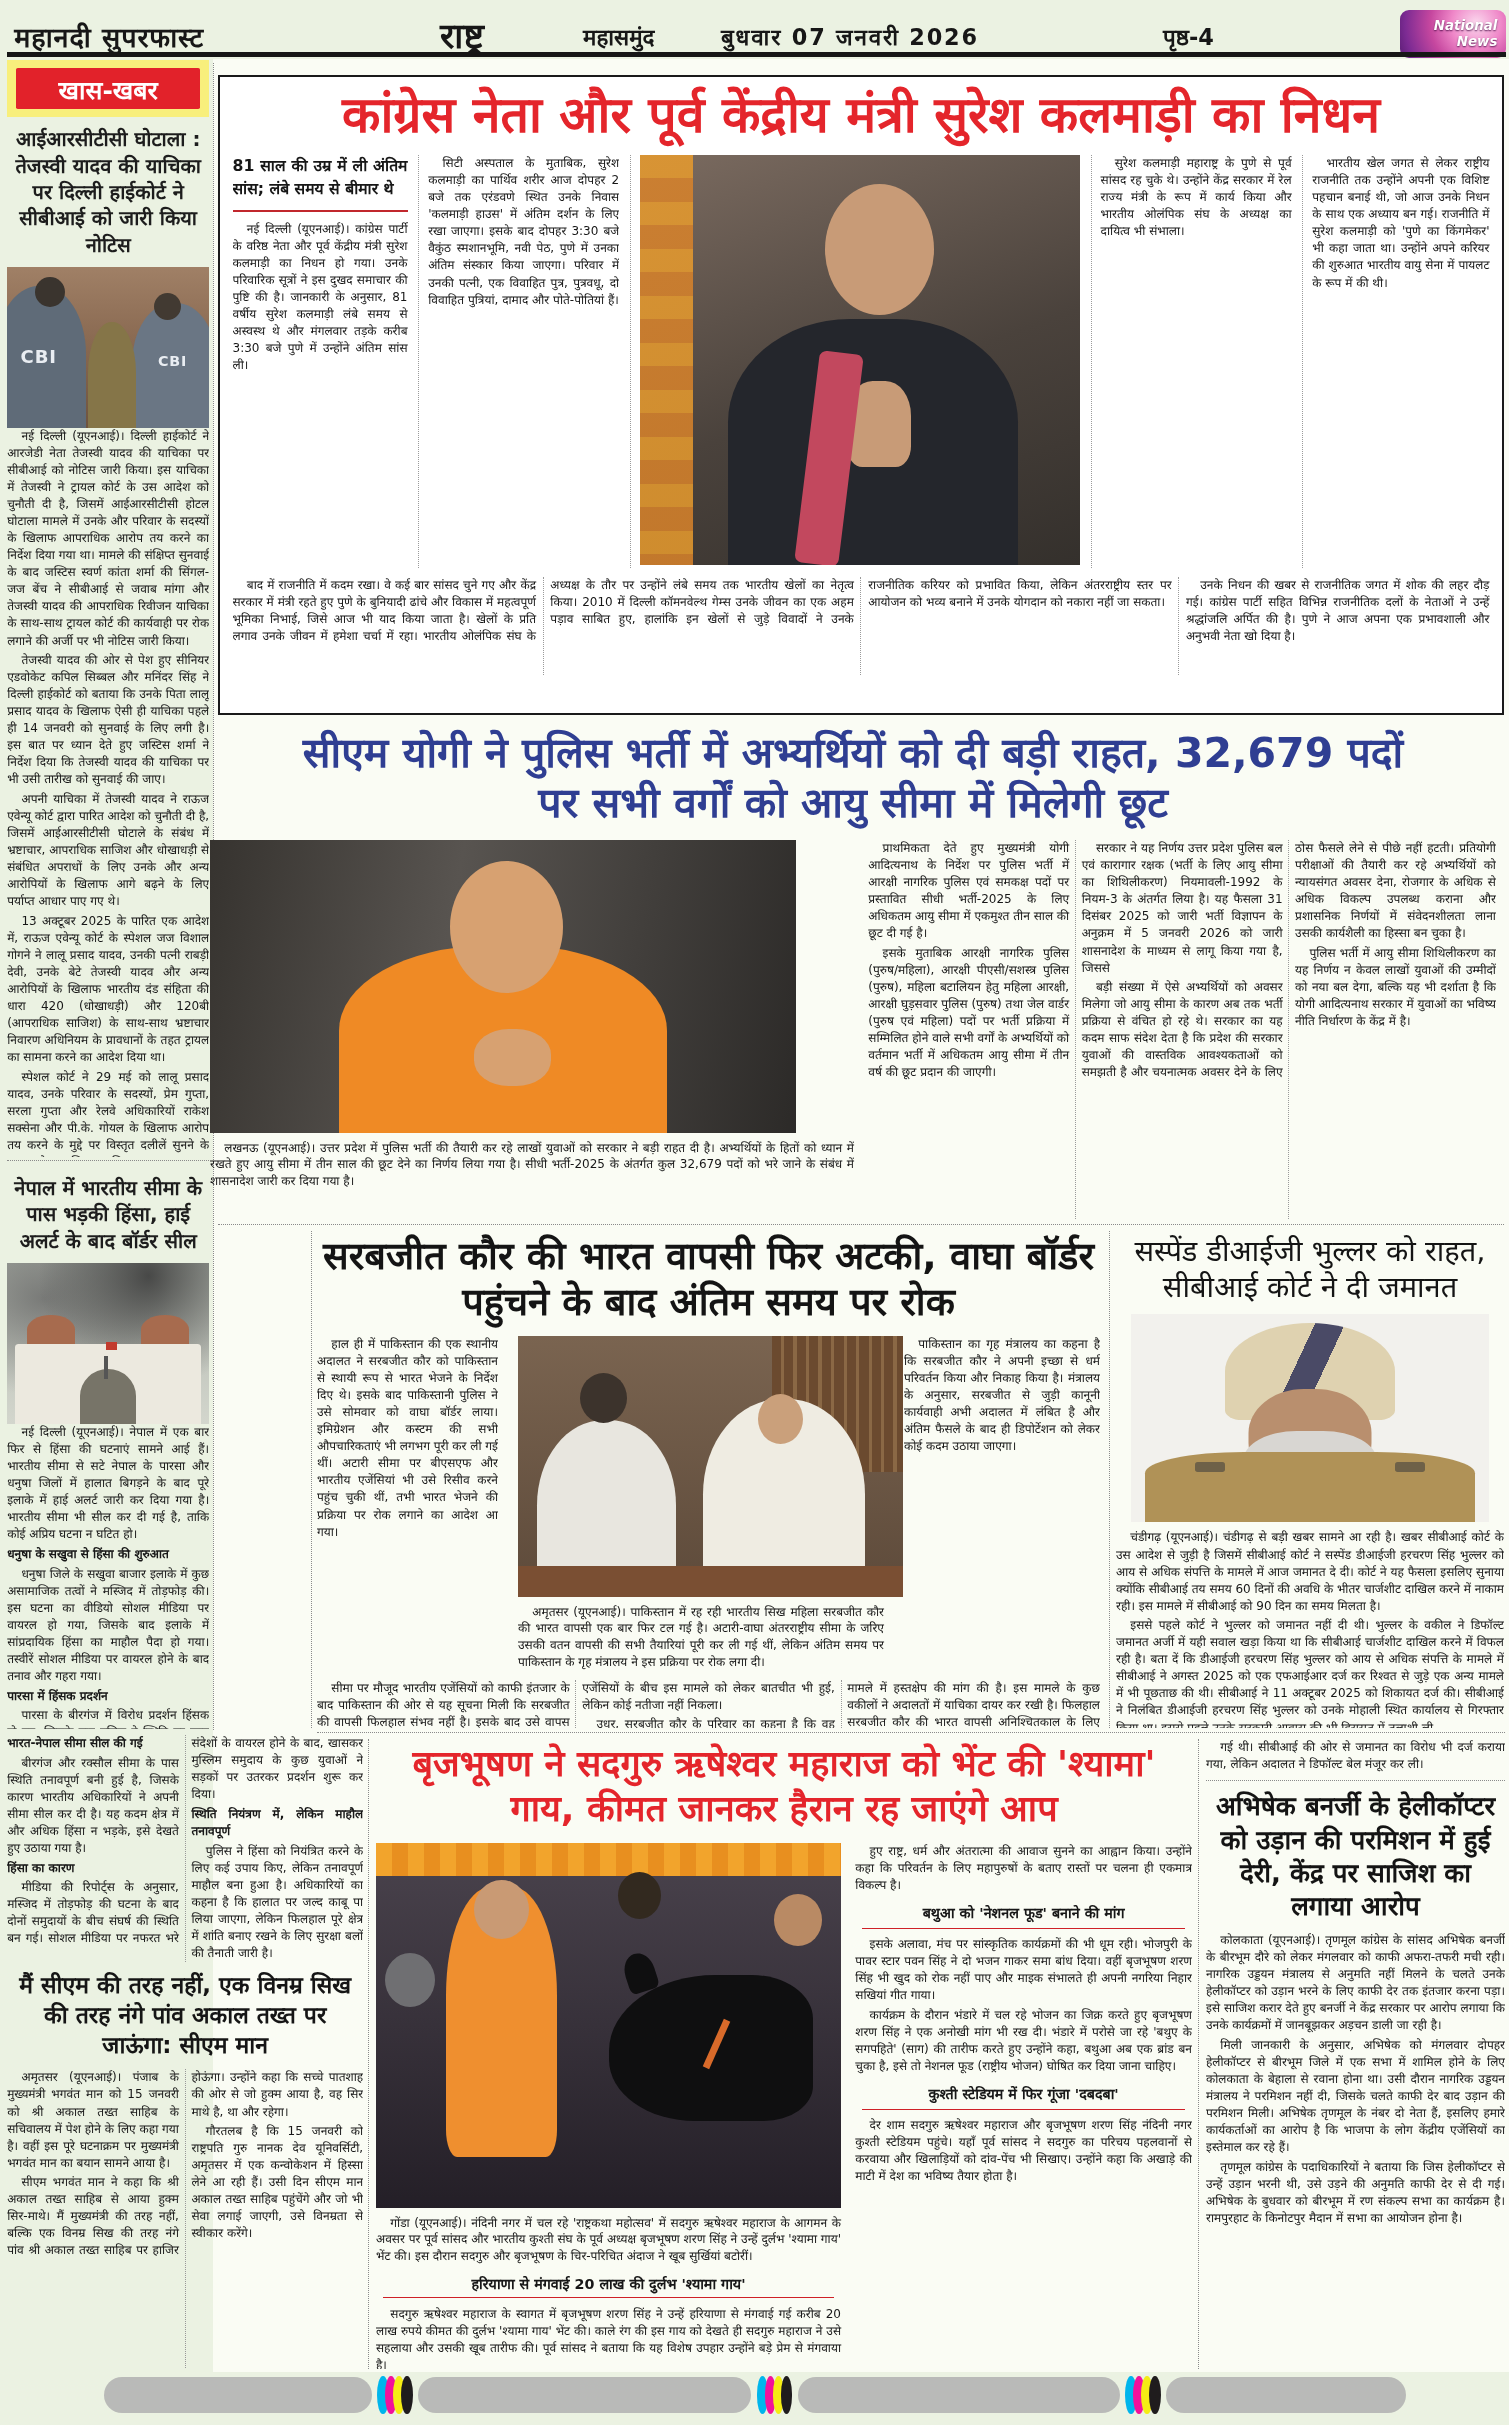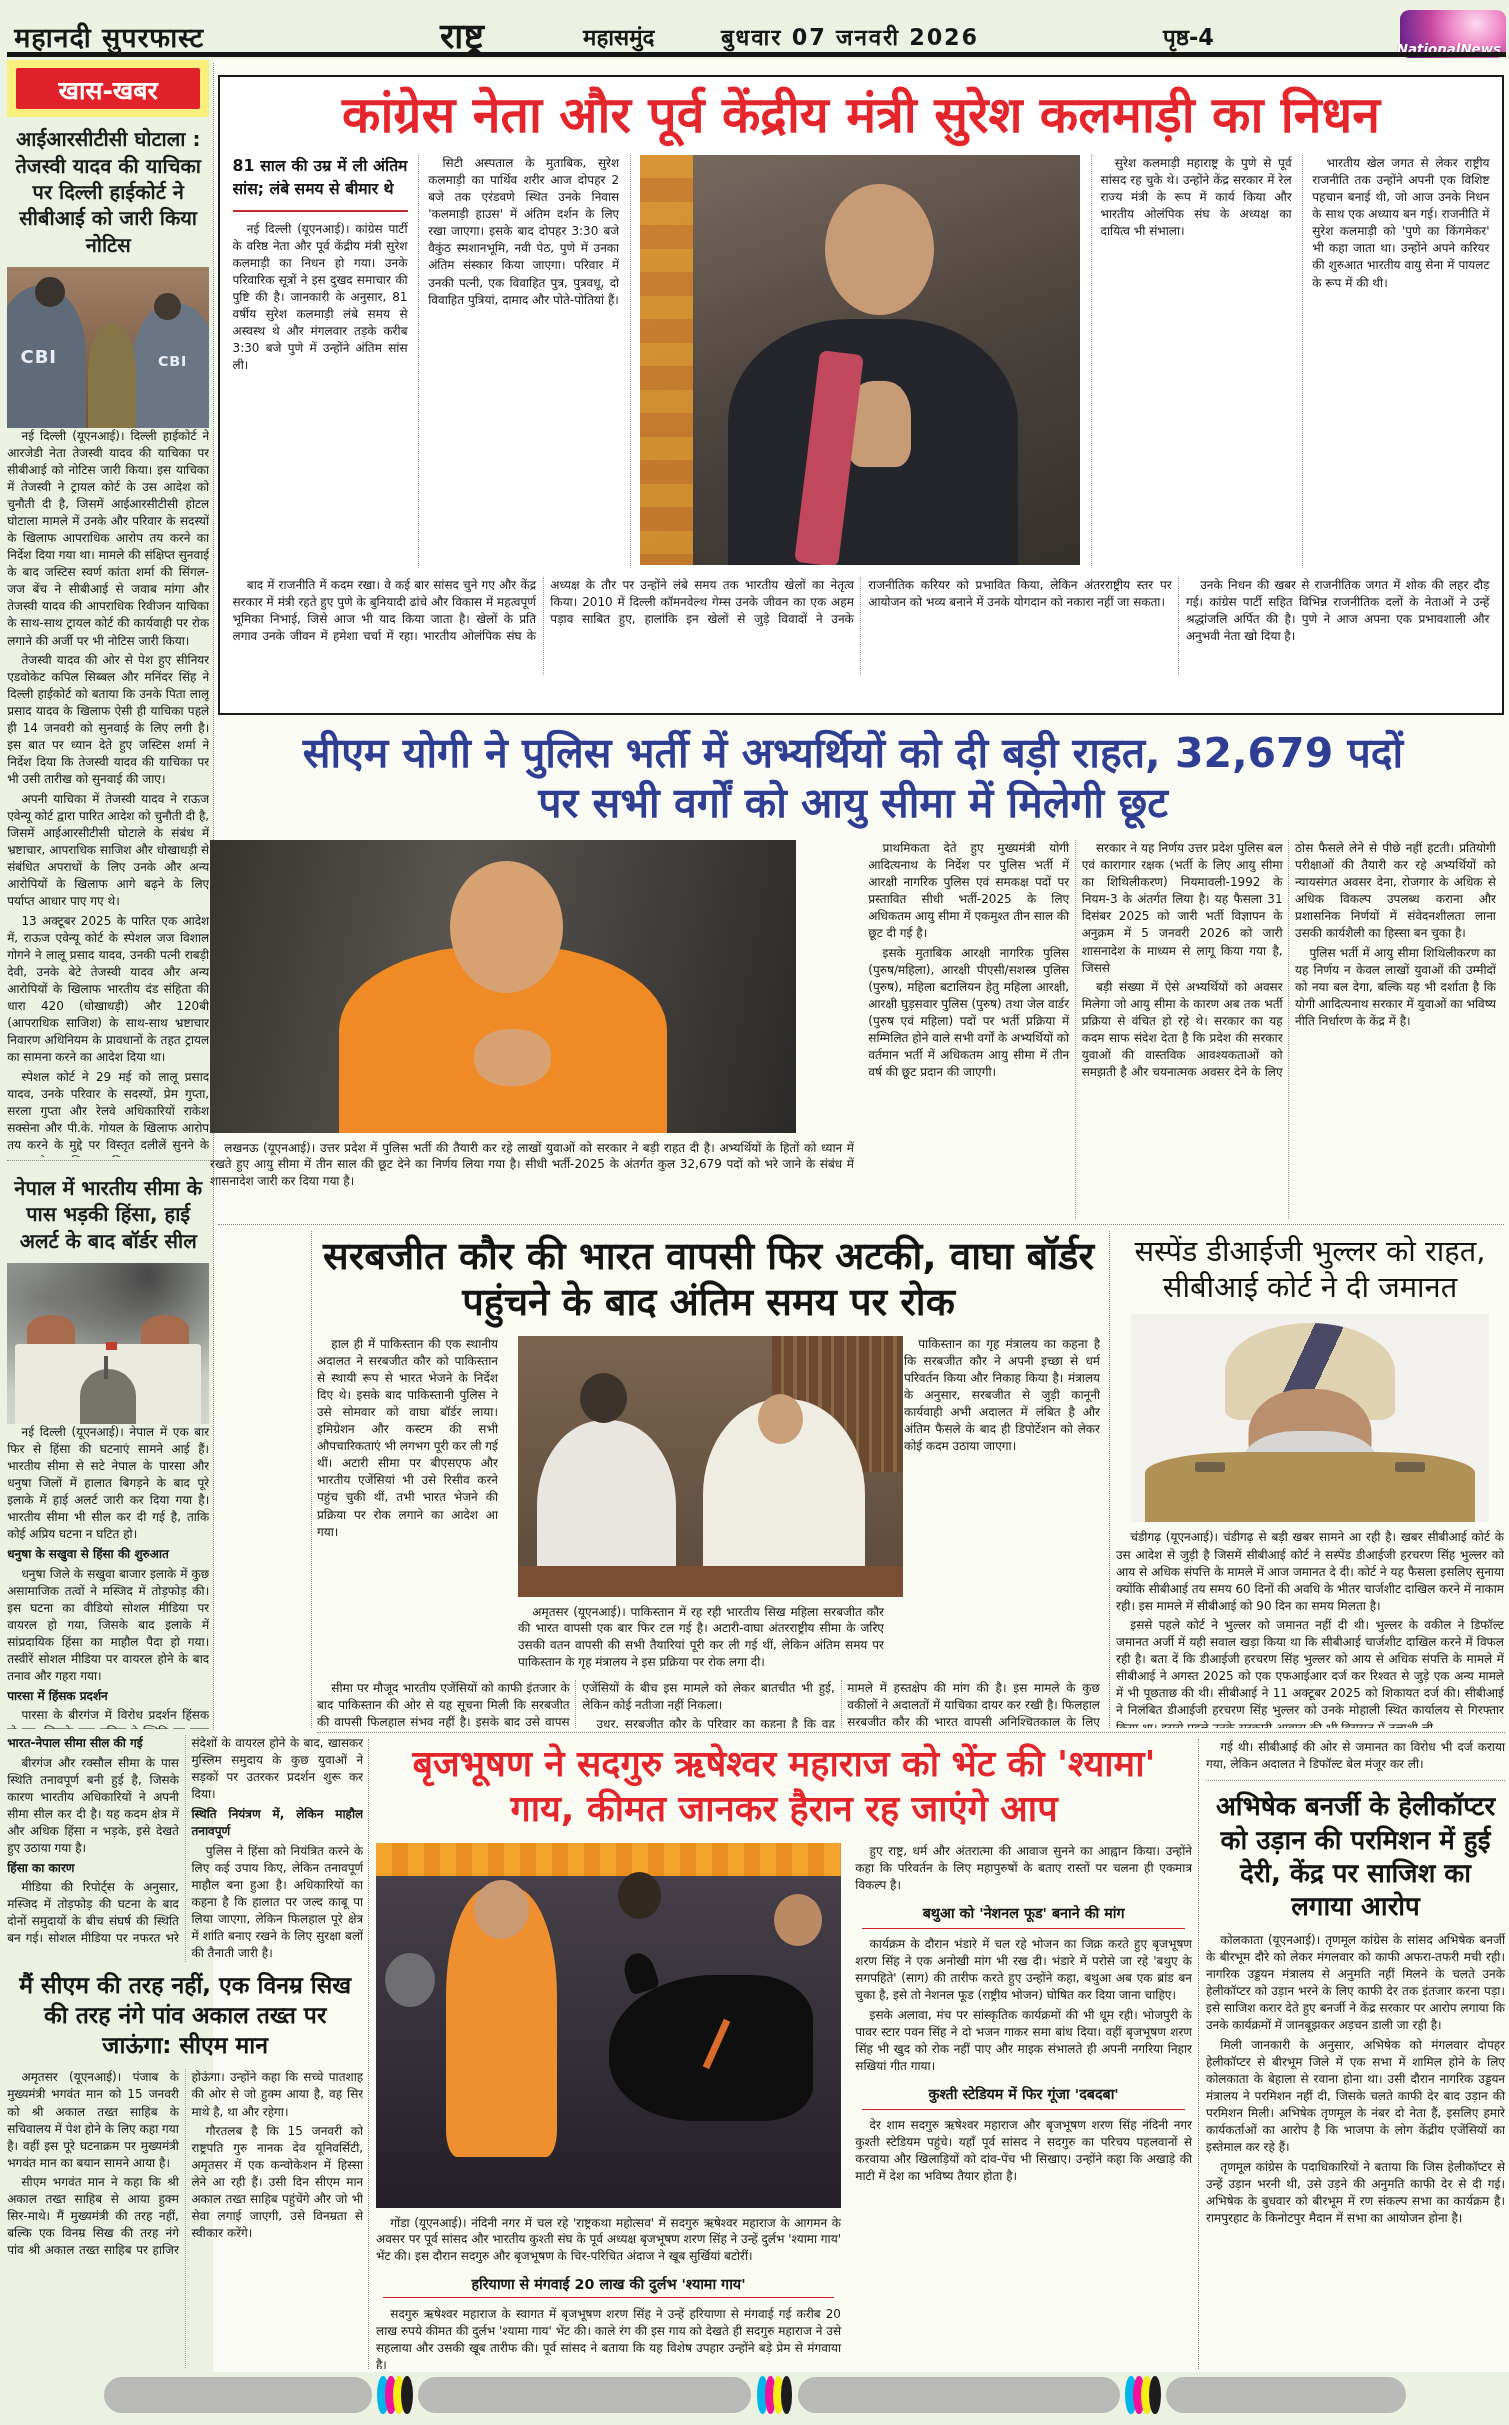--- a/index.html
+++ b/index.html
@@ -11,21 +11,21 @@
   
   .masthead{left:0;top:8px;width:1510px;height:52px}
   .mh-paper{position:absolute;left:14.3px;top:9.8px;font-size:27px;font-weight:bold;letter-spacing:0.9px}
   .mh-section{position:absolute;left:440px;top:2.7px;font-size:35px;font-weight:bold}
   .mh-city{position:absolute;left:583px;top:13.4px;font-size:22.4px;font-weight:bold}
   .mh-date{position:absolute;left:721px;top:13.4px;font-size:22.4px;font-weight:bold;letter-spacing:1.8px}
   .mh-page{position:absolute;left:1163px;top:13.4px;font-size:22.4px;font-weight:bold}
   .mh-logo{position:absolute;right:3.6px;top:1.8px;width:106px;height:48px;border-radius:9px;
     background:radial-gradient(circle at 72% 28%,#fbd9ee 0%,#ef87c8 30%,#c6479f 55%,#7c2b93 85%,#5a1d74 100%);
     color:#fff;font-style:italic;font-weight:bold;font-size:13.4px;line-height:1.15;
-    display:flex;flex-direction:row;align-items:flex-end;justify-content:center;padding-right:9px;box-sizing:border-box;
+    display:flex;flex-direction:column;align-items:flex-end;justify-content:center;padding-right:9px;box-sizing:border-box;
     text-shadow:0 0.9px 1.8px rgba(60,0,60,.8)}
   .black-rule{left:7.2px;top:52px;width:1499px;height:5.4px;background:#161616}
   .main-bg{left:213px;top:59px;width:1297px;height:2313px;background:#fafcf4}
   
   .vsep{border-left:1.8px dotted #8a8a8a}
   .hsep{border-top:1.8px dotted #8a8a8a}
   
   .sb-top{left:7.2px;top:60px;width:202px;height:1097px;overflow:hidden}
   .khas-outer{background:#f8ef7c;padding:8px 9px}
   .khas-inner{background:#e2222a;color:#fff;font-weight:bold;font-size:25px;text-align:center;
@@ -287,22 +287,22 @@
         <p>गोंडा (यूएनआई)। नंदिनी नगर में चल रहे 'राष्ट्रकथा महोत्सव' में सदगुरु ऋषेश्वर महाराज के आगमन के अवसर पर पूर्व सांसद और भारतीय कुश्ती संघ के पूर्व अध्यक्ष बृजभूषण शरण सिंह ने उन्हें दुर्लभ 'श्यामा गाय' भेंट की। इस दौरान सदगुरु और बृजभूषण के चिर-परिचित अंदाज ने खूब सुर्खियां बटोरीं।</p>
       </div>
       <div class="subhead">हरियाणा से मंगवाई 20 लाख की दुर्लभ 'श्यामा गाय'</div>
       <div class="jt">
         <p>सदगुरु ऋषेश्वर महाराज के स्वागत में बृजभूषण शरण सिंह ने उन्हें हरियाणा से मंगवाई गई करीब 20 लाख रुपये कीमत की दुर्लभ 'श्यामा गाय' भेंट की। काले रंग की इस गाय को देखते ही सदगुरु महाराज ने उसे सहलाया और उसकी खूब तारीफ की। पूर्व सांसद ने बताया कि यह विशेष उपहार उन्होंने बड़े प्रेम से मंगवाया है।</p>
       </div>
     </div>
     <div class="jt" style="flex:1;overflow:hidden">
       <p>हुए राष्ट्र, धर्म और अंतरात्मा की आवाज सुनने का आह्वान किया। उन्होंने कहा कि परिवर्तन के लिए महापुरुषों के बताए रास्तों पर चलना ही एकमात्र विकल्प है।</p>
       <div class="subhead">बथुआ को 'नेशनल फूड' बनाने की मांग</div>
+      <p>इसके अलावा, मंच पर सांस्कृतिक कार्यक्रमों की भी धूम रही। भोजपुरी के पावर स्टार पवन सिंह ने दो भजन गाकर समा बांध दिया। वहीं बृजभूषण शरण सिंह भी खुद को रोक नहीं पाए और माइक संभालते ही अपनी नगरिया निहार सखियां गीत गाया।</p>
       <p>कार्यक्रम के दौरान भंडारे में चल रहे भोजन का जिक्र करते हुए बृजभूषण शरण सिंह ने एक अनोखी मांग भी रख दी। भंडारे में परोसे जा रहे 'बथुए के सगपहिते' (साग) की तारीफ करते हुए उन्होंने कहा, बथुआ अब एक ब्रांड बन चुका है, इसे तो नेशनल फूड (राष्ट्रीय भोजन) घोषित कर दिया जाना चाहिए।</p>
-      <p>इसके अलावा, मंच पर सांस्कृतिक कार्यक्रमों की भी धूम रही। भोजपुरी के पावर स्टार पवन सिंह ने दो भजन गाकर समा बांध दिया। वहीं बृजभूषण शरण सिंह भी खुद को रोक नहीं पाए और माइक संभालते ही अपनी नगरिया निहार सखियां गीत गाया।</p>
       <div class="subhead">कुश्ती स्टेडियम में फिर गूंजा 'दबदबा'</div>
       <p>देर शाम सदगुरु ऋषेश्वर महाराज और बृजभूषण शरण सिंह नंदिनी नगर कुश्ती स्टेडियम पहुंचे। यहाँ पूर्व सांसद ने सदगुरु का परिचय पहलवानों से करवाया और खिलाड़ियों को दांव-पेंच भी सिखाए। उन्होंने कहा कि अखाड़े की माटी में देश का भविष्य तैयार होता है।</p>
     </div>
   </div>
 </div>
 
 <div class="abs heli jt">
   <p>गई थी। सीबीआई की ओर से जमानत का विरोध भी दर्ज कराया गया, लेकिन अदालत ने डिफॉल्ट बेल मंजूर कर ली।</p>
   <div class="heli-headline">अभिषेक बनर्जी के हेलीकॉप्टर को उड़ान की परमिशन में हुई देरी, केंद्र पर साजिश का लगाया आरोप</div>
   <p>कोलकाता (यूएनआई)। तृणमूल कांग्रेस के सांसद अभिषेक बनर्जी के बीरभूम दौरे को लेकर मंगलवार को काफी अफरा-तफरी मची रही। नागरिक उड्डयन मंत्रालय से अनुमति नहीं मिलने के चलते उनके हेलीकॉप्टर को उड़ान भरने के लिए काफी देर तक इंतजार करना पड़ा। इसे साजिश करार देते हुए बनर्जी ने केंद्र सरकार पर आरोप लगाया कि उनके कार्यक्रमों में जानबूझकर अड़चन डाली जा रही है।</p>

